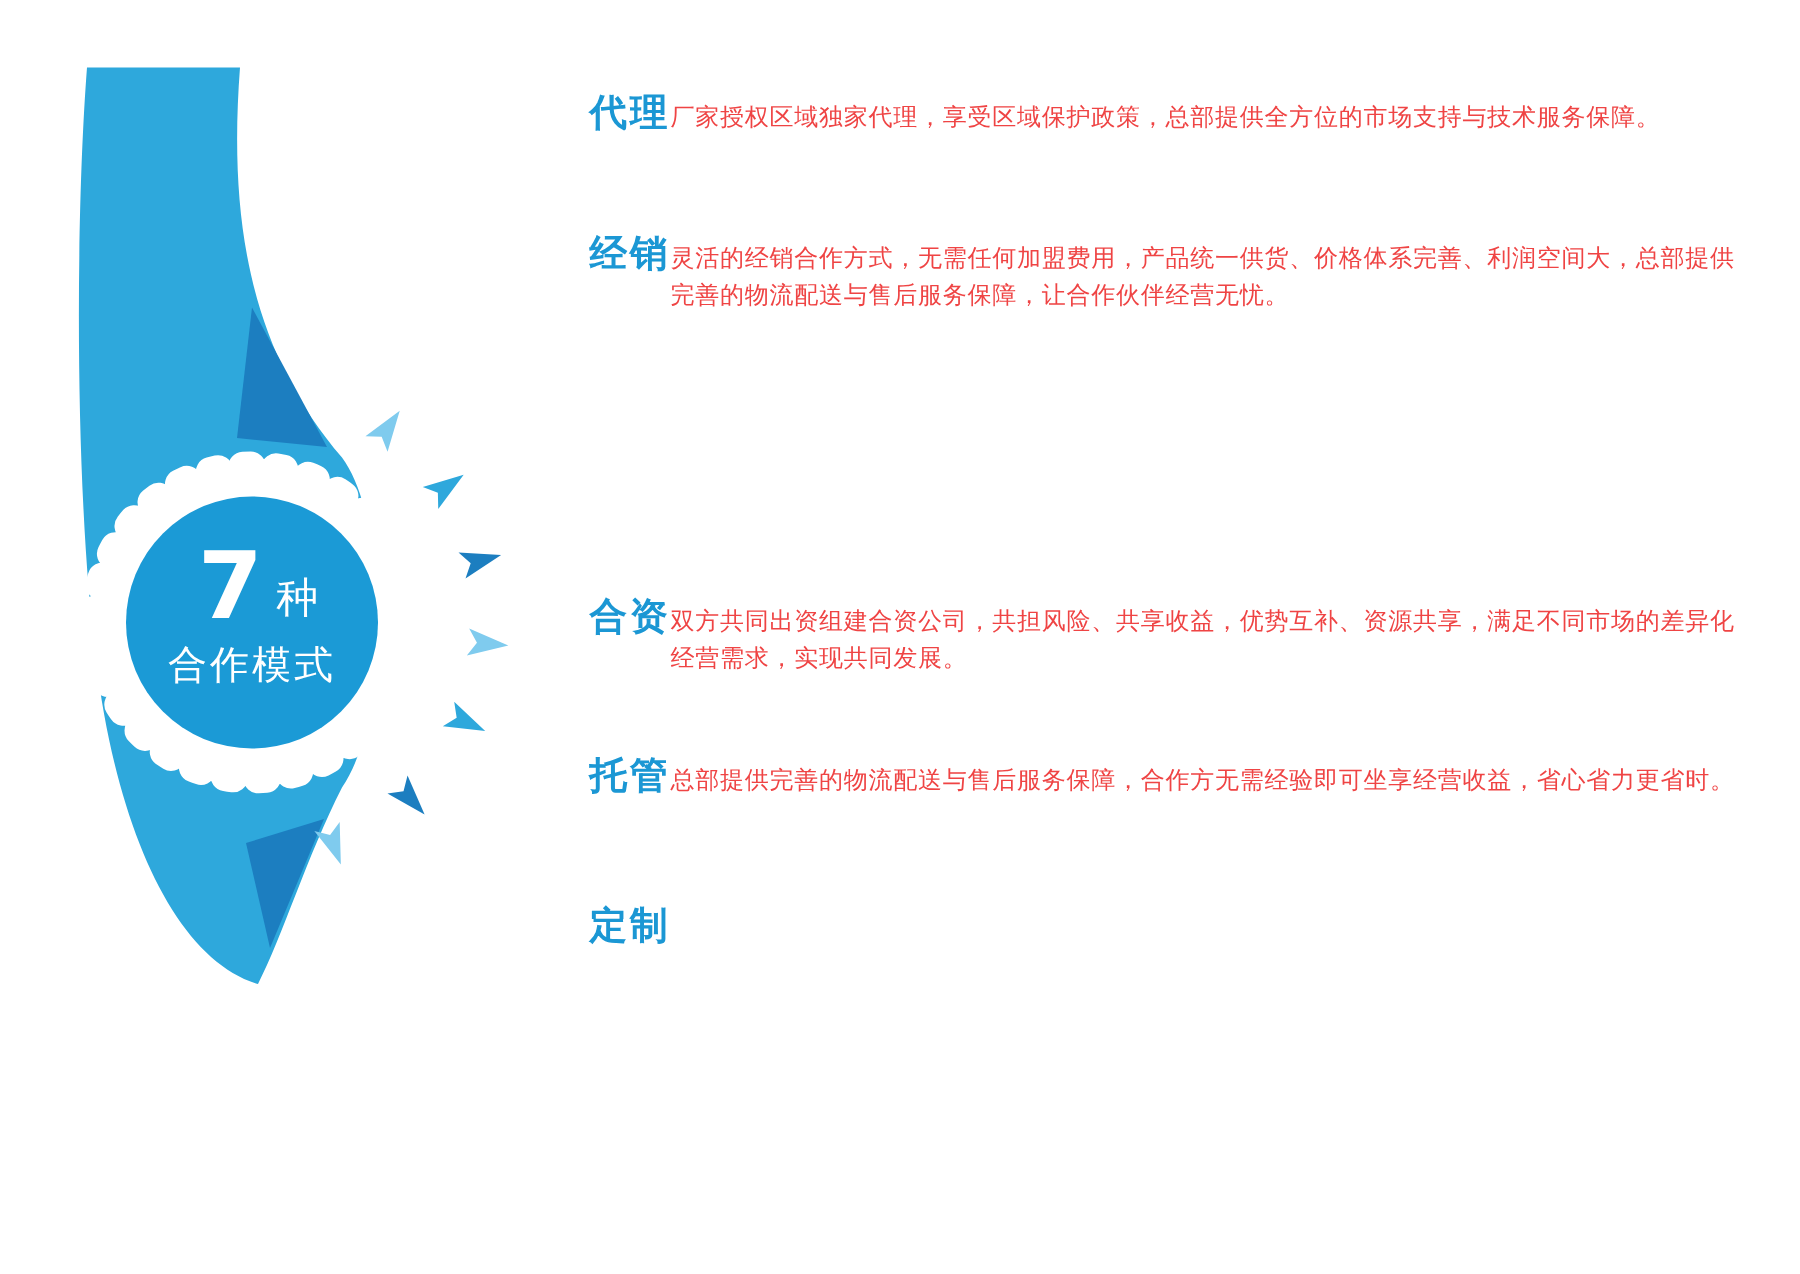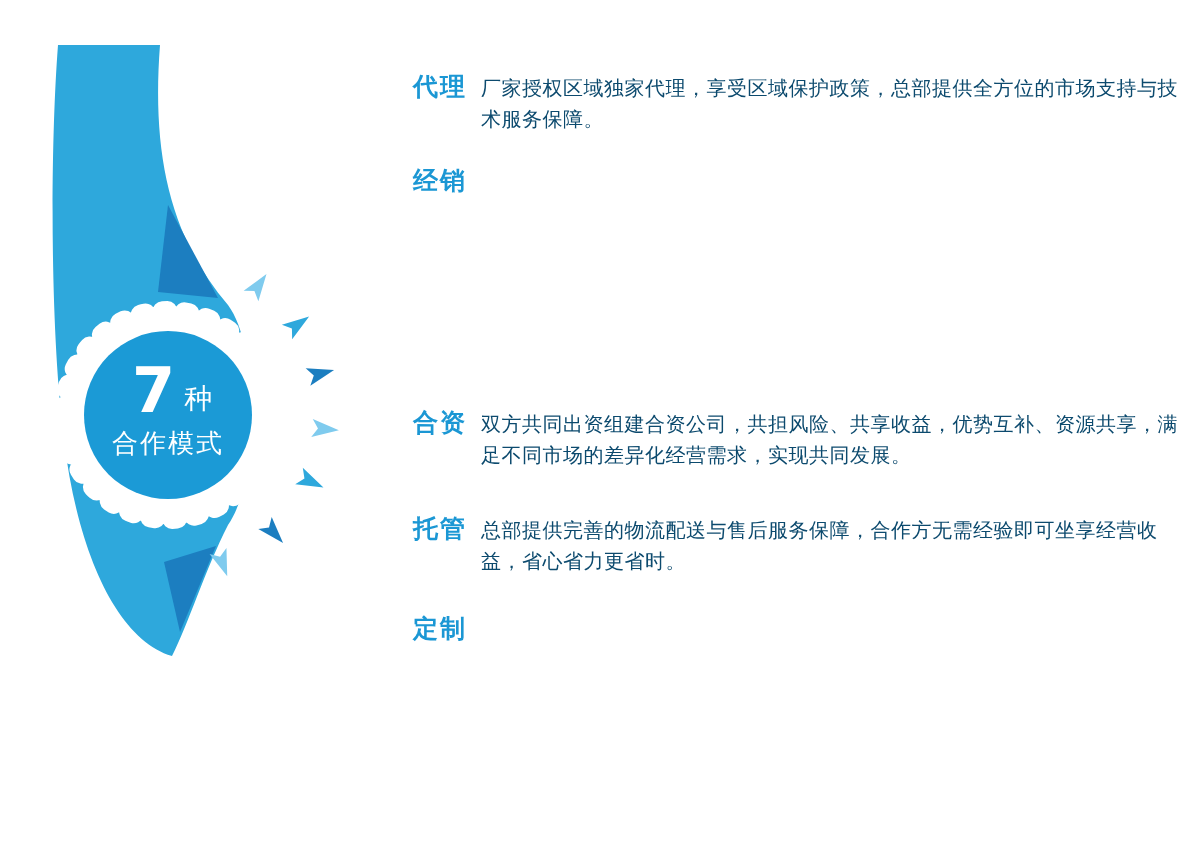--- a/index.html
+++ b/index.html
@@ -6,38 +6,36 @@
   .stage{
     position:relative;
     width:1200px;height:849px;
     background:#ffffff;
     overflow:hidden;
     font-family:"DejaVu Sans", sans-serif;
   }
   .decor-svg{position:absolute;left:0;top:0;}
   .mode-row{
     position:absolute;
-    left:413px;
+    left:393px;
     width:768px;
     display:flex;
     align-items:baseline;
-    gap:14px;
-    margin-top:12px;
   }
   .mode-label{
     flex:0 0 auto;
     color:#1b97d4;
     font-size:25px;
     font-weight:bold;
     letter-spacing:2px;
     white-space:nowrap;
   }
   .mode-desc{
-    color:#0c4a6e;
-    font-size:20px;
+    color:#ef4444;
+    font-size:16px;
     line-height:1.55;
     letter-spacing:0.5px;
   }
   .badge-number{font-weight:bold;}
 </style>
 </head>
 <body>
 
 <div class="stage">
 
@@ -87,20 +85,21 @@
     <text x="168" y="452" text-anchor="middle" fill="#ffffff" font-size="26" letter-spacing="2" font-family="DejaVu Sans, sans-serif">合作模式</text>
   </svg>
 
   <div class="mode-row" style="top:58px">
     <span class="mode-label">代理</span>
     <span class="mode-desc">厂家授权区域独家代理，享受区域保护政策，总部提供全方位的市场支持与技术服务保障。</span>
   </div>
 
   <div class="mode-row" style="top:152px">
     <span class="mode-label">经销</span>
+    <span class="mode-desc">灵活的经销合作方式，无需任何加盟费用，产品统一供货、价格体系完善、利润空间大，总部提供完善的物流配送与售后服务保障，让合作伙伴经营无忧。</span>
   </div>
 
 
   <div class="mode-row" style="top:394px">
     <span class="mode-label">合资</span>
     <span class="mode-desc">双方共同出资组建合资公司，共担风险、共享收益，优势互补、资源共享，满足不同市场的差异化经营需求，实现共同发展。</span>
   </div>
 
   <div class="mode-row" style="top:500px">
     <span class="mode-label">托管</span>

